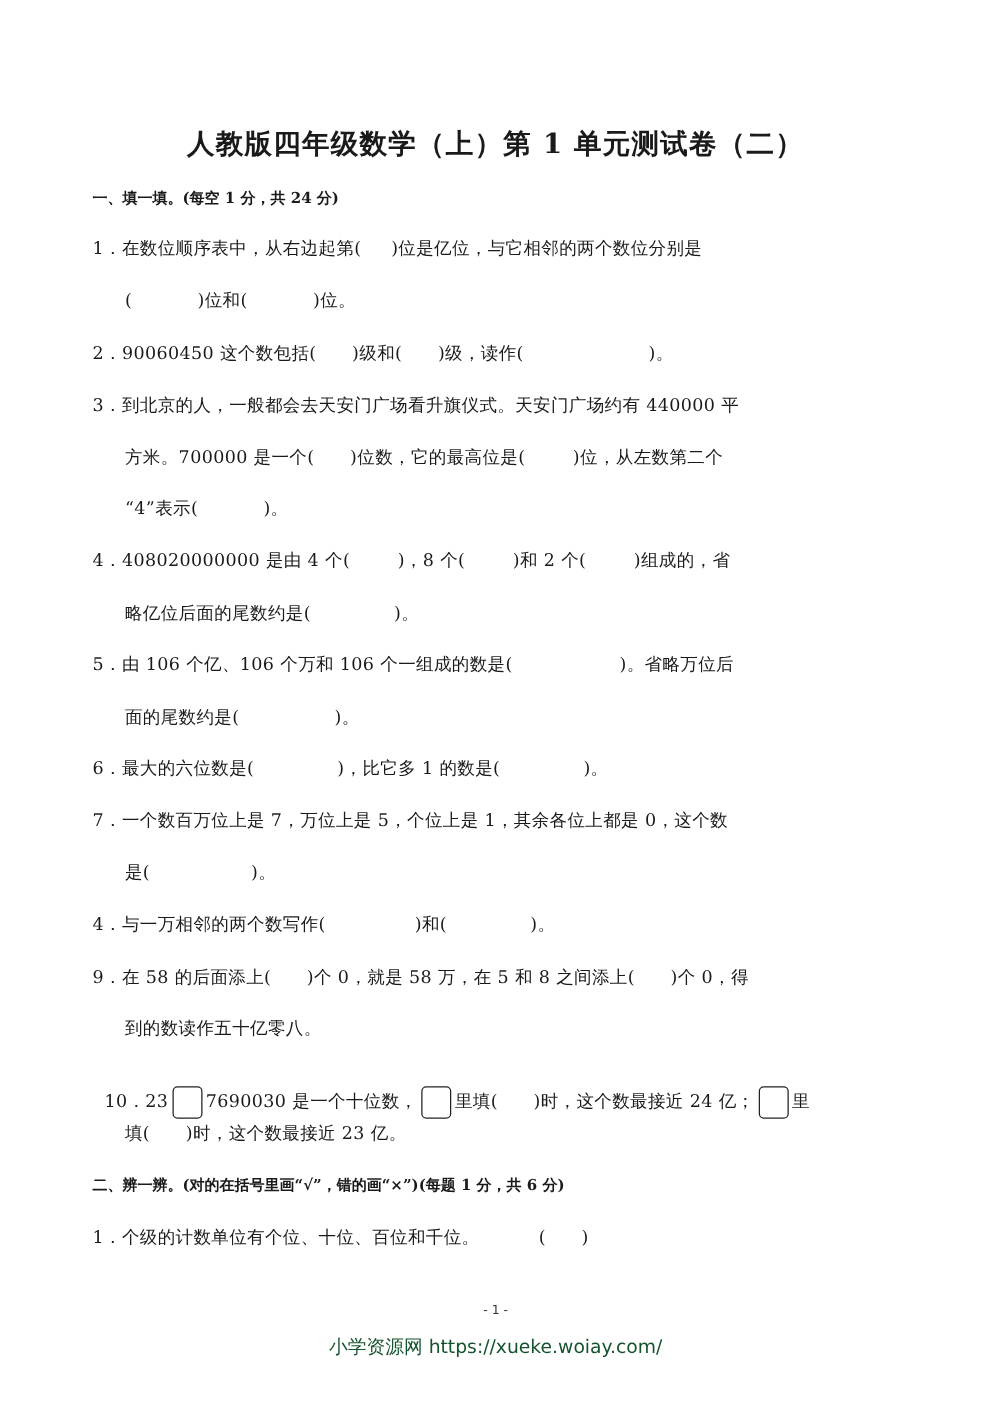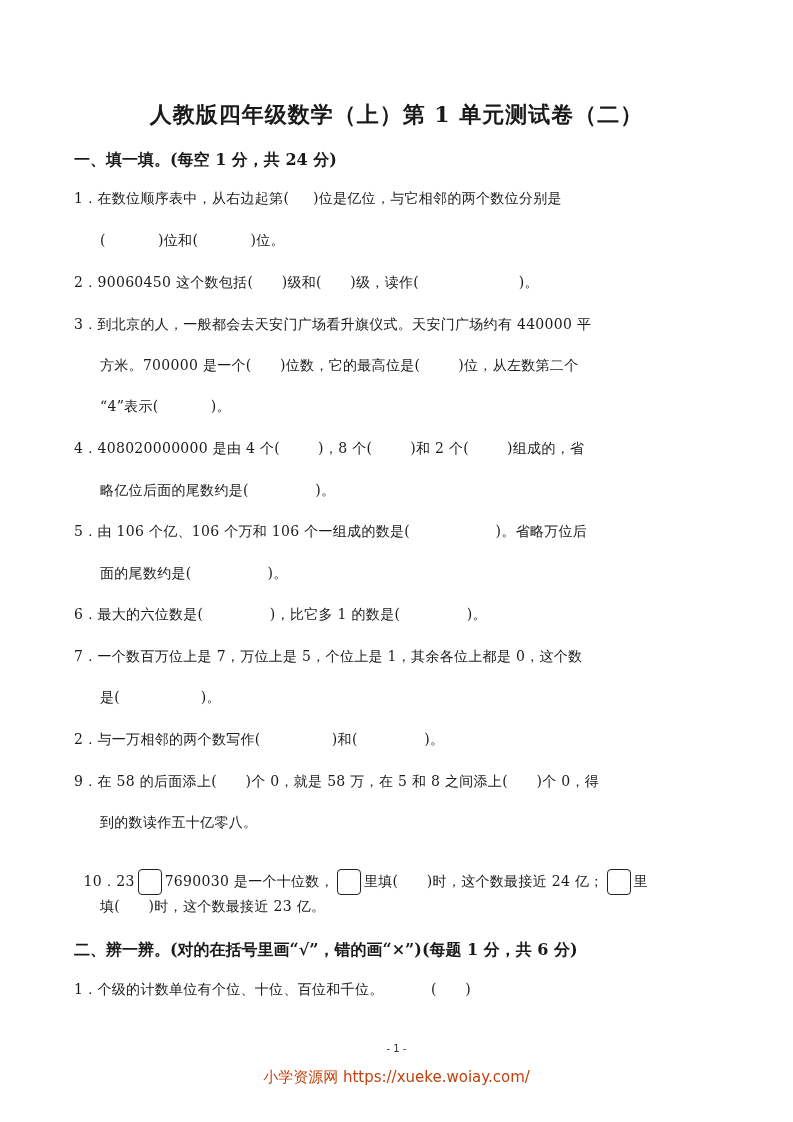--- a/index.html
+++ b/index.html
@@ -1,29 +1,29 @@
 <!DOCTYPE html>
 <html><head>
 <meta charset="utf-8">
 <style>
   html, body { margin: 0; padding: 0; background: #ffffff; }
   body { width: 793px; height: 1122px; position: relative; overflow: hidden;
          font-family: "DejaVu Serif", "Liberation Serif", serif; color: #1a1a1a; }
   .title { position: absolute; left: 0; width: 793px; top: 100px; text-align: center;
            font-size: 22px; font-weight: bold; letter-spacing: 1px; }
-  .section { position: absolute; left: 74px; font-size: 16px; font-weight: bold; }
+  .section { position: absolute; left: 74px; font-size: 12px; font-weight: bold; }
   .line { position: absolute; font-size: 14px; white-space: pre; letter-spacing: 0.3px; }
   .q { left: 74px; }
   .cont { left: 100px; text-align: center; }
   .box { display: inline-block; width: 24px; height: 26px; border: 1.5px solid #222;
          border-radius: 4px; vertical-align: middle; margin: 0 3px; box-sizing: border-box; }
   .pageno { position: absolute; left: 0; width: 793px; top: 1043px; text-align: center;
             font-family: "DejaVu Sans", sans-serif; font-size: 10px; color: #333; }
   .footer { position: absolute; left: 0; width: 793px; top: 1068px; text-align: center;
-            font-family: "DejaVu Sans", sans-serif; font-size: 15px; color: #c2410c; }
+            font-family: "DejaVu Sans", sans-serif; font-size: 15px; color: #14532d; }
 </style>
 </head>
 <body>
 
 <div class="title">人教版四年级数学（上）第 1 单元测试卷（二）</div>
 
 <div class="section" style="top:150px">一、填一填。(每空 1 分，共 24 分)</div>
 
 <div class="line q" style="top:190px">1．在数位顺序表中，从右边起第(     )位是亿位，与它相邻的两个数位分别是</div>
 <div class="line cont" style="top:232px">(           )位和(           )位。</div>
@@ -31,21 +31,21 @@
 <div class="line q" style="top:316px">3．到北京的人，一般都会去天安门广场看升旗仪式。天安门广场约有 440000 平</div>
 <div class="line cont" style="top:357px">方米。700000 是一个(      )位数，它的最高位是(        )位，从左数第二个</div>
 <div class="line cont" style="top:398px">“4”表示(           )。</div>
 <div class="line q" style="top:440px">4．408020000000 是由 4 个(        )，8 个(        )和 2 个(        )组成的，省</div>
 <div class="line cont" style="top:482px">略亿位后面的尾数约是(              )。</div>
 <div class="line q" style="top:523px">5．由 106 个亿、106 个万和 106 个一组成的数是(                  )。省略万位后</div>
 <div class="line cont" style="top:565px">面的尾数约是(                )。</div>
 <div class="line q" style="top:606px">6．最大的六位数是(              )，比它多 1 的数是(              )。</div>
 <div class="line q" style="top:648px">7．一个数百万位上是 7，万位上是 5，个位上是 1，其余各位上都是 0，这个数</div>
 <div class="line cont" style="top:689px">是(                 )。</div>
-<div class="line q" style="top:731px">2．与一万相邻的两个数写作(               )和(              )。</div>
+<div class="line q" style="top:731px">4．与一万相邻的两个数写作(               )和(              )。</div>
 <div class="line q" style="top:773px">9．在 58 的后面添上(      )个 0，就是 58 万，在 5 和 8 之间添上(      )个 0，得</div>
 <div class="line cont" style="top:814px">到的数读作五十亿零八。</div>
 
 <div class="line q" style="top:853px">
   <span>10．23</span><span class="box"></span><span>7690030 是一个十位数，</span><span class="box"></span><span>里填(      )时，这个数最接近 24 亿；</span><span class="box"></span><span>里</span>
 </div>
 <div class="line cont" style="top:898px">填(      )时，这个数最接近 23 亿。</div>
 
 <div class="section" style="top:940px">二、辨一辨。(对的在括号里画“√”，错的画“×”)(每题 1 分，共 6 分)</div>
 <div class="line q" style="top:981px">1．个级的计数单位有个位、十位、百位和千位。          (      )</div>

